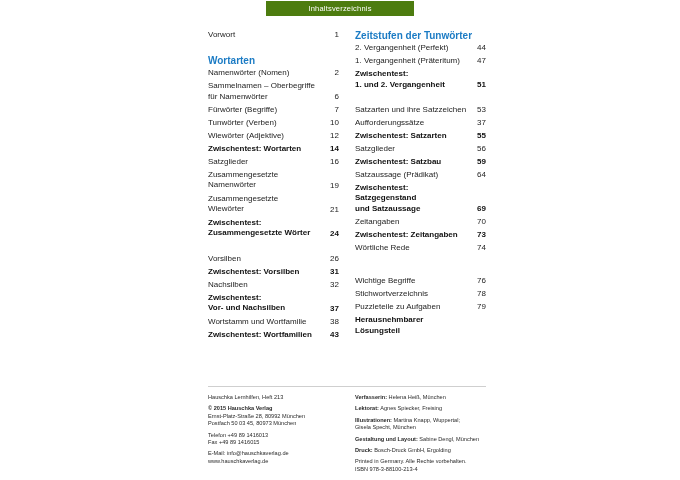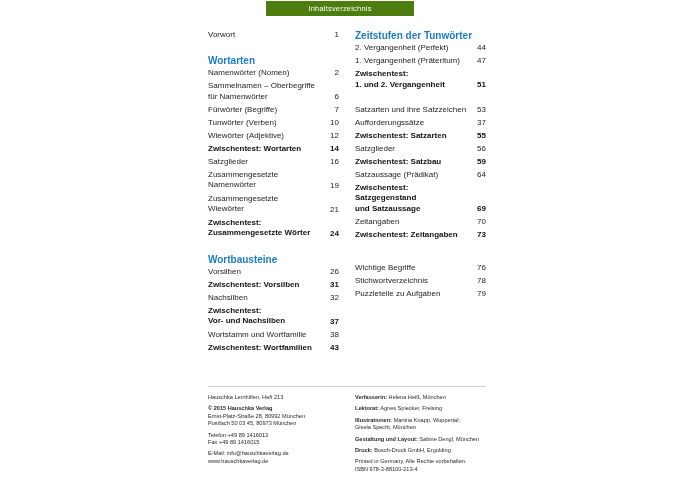--- a/index.html
+++ b/index.html
@@ -180,21 +180,20 @@
           <span class="entry-label">Zusammengesetzte
 Wiewörter</span>
           <span class="entry-page">21</span>
         </div>
         <div class="entry bold multiline">
           <span class="entry-label">Zwischentest:
 Zusammengesetzte Wörter</span>
           <span class="entry-page">24</span>
         </div>
         <div class="spacer-md"></div>
-        <div class="section-head">Wortbausteine</div>
         <div class="entry">
           <span class="entry-label">Vorsilben</span>
           <span class="entry-page">26</span>
         </div>
         <div class="entry bold">
           <span class="entry-label">Zwischentest: Vorsilben</span>
           <span class="entry-page">31</span>
         </div>
         <div class="entry">
           <span class="entry-label">Nachsilben</span>
@@ -260,32 +259,40 @@
           <span class="entry-page">69</span>
         </div>
         <div class="entry">
           <span class="entry-label">Zeitangaben</span>
           <span class="entry-page">70</span>
         </div>
         <div class="entry bold">
           <span class="entry-label">Zwischentest: Zeitangaben</span>
           <span class="entry-page">73</span>
         </div>
+        <div class="entry">
+          <span class="entry-label">Wörtliche Rede</span>
+          <span class="entry-page">74</span>
+        </div>
         <div class="spacer-lg"></div>
         <div class="entry">
           <span class="entry-label">Wichtige Begriffe</span>
           <span class="entry-page">76</span>
         </div>
         <div class="entry">
           <span class="entry-label">Stichwortverzeichnis</span>
           <span class="entry-page">78</span>
         </div>
         <div class="entry">
           <span class="entry-label">Puzzleteile zu Aufgaben</span>
           <span class="entry-page">79</span>
+        </div>
+        <div class="entry bold">
+          <span class="entry-label">Herausnehmbarer Lösungsteil</span>
+          <span class="entry-page"></span>
         </div>
       </div>
   </div>
 
   <div class="footer-rule"></div>
 
   <div class="footer">
     <div class="footer-col" id="footer-left">
         <div class="footer-block">
           <div class="footer-line">Hauschka Lernhilfen, Heft 213</div>

